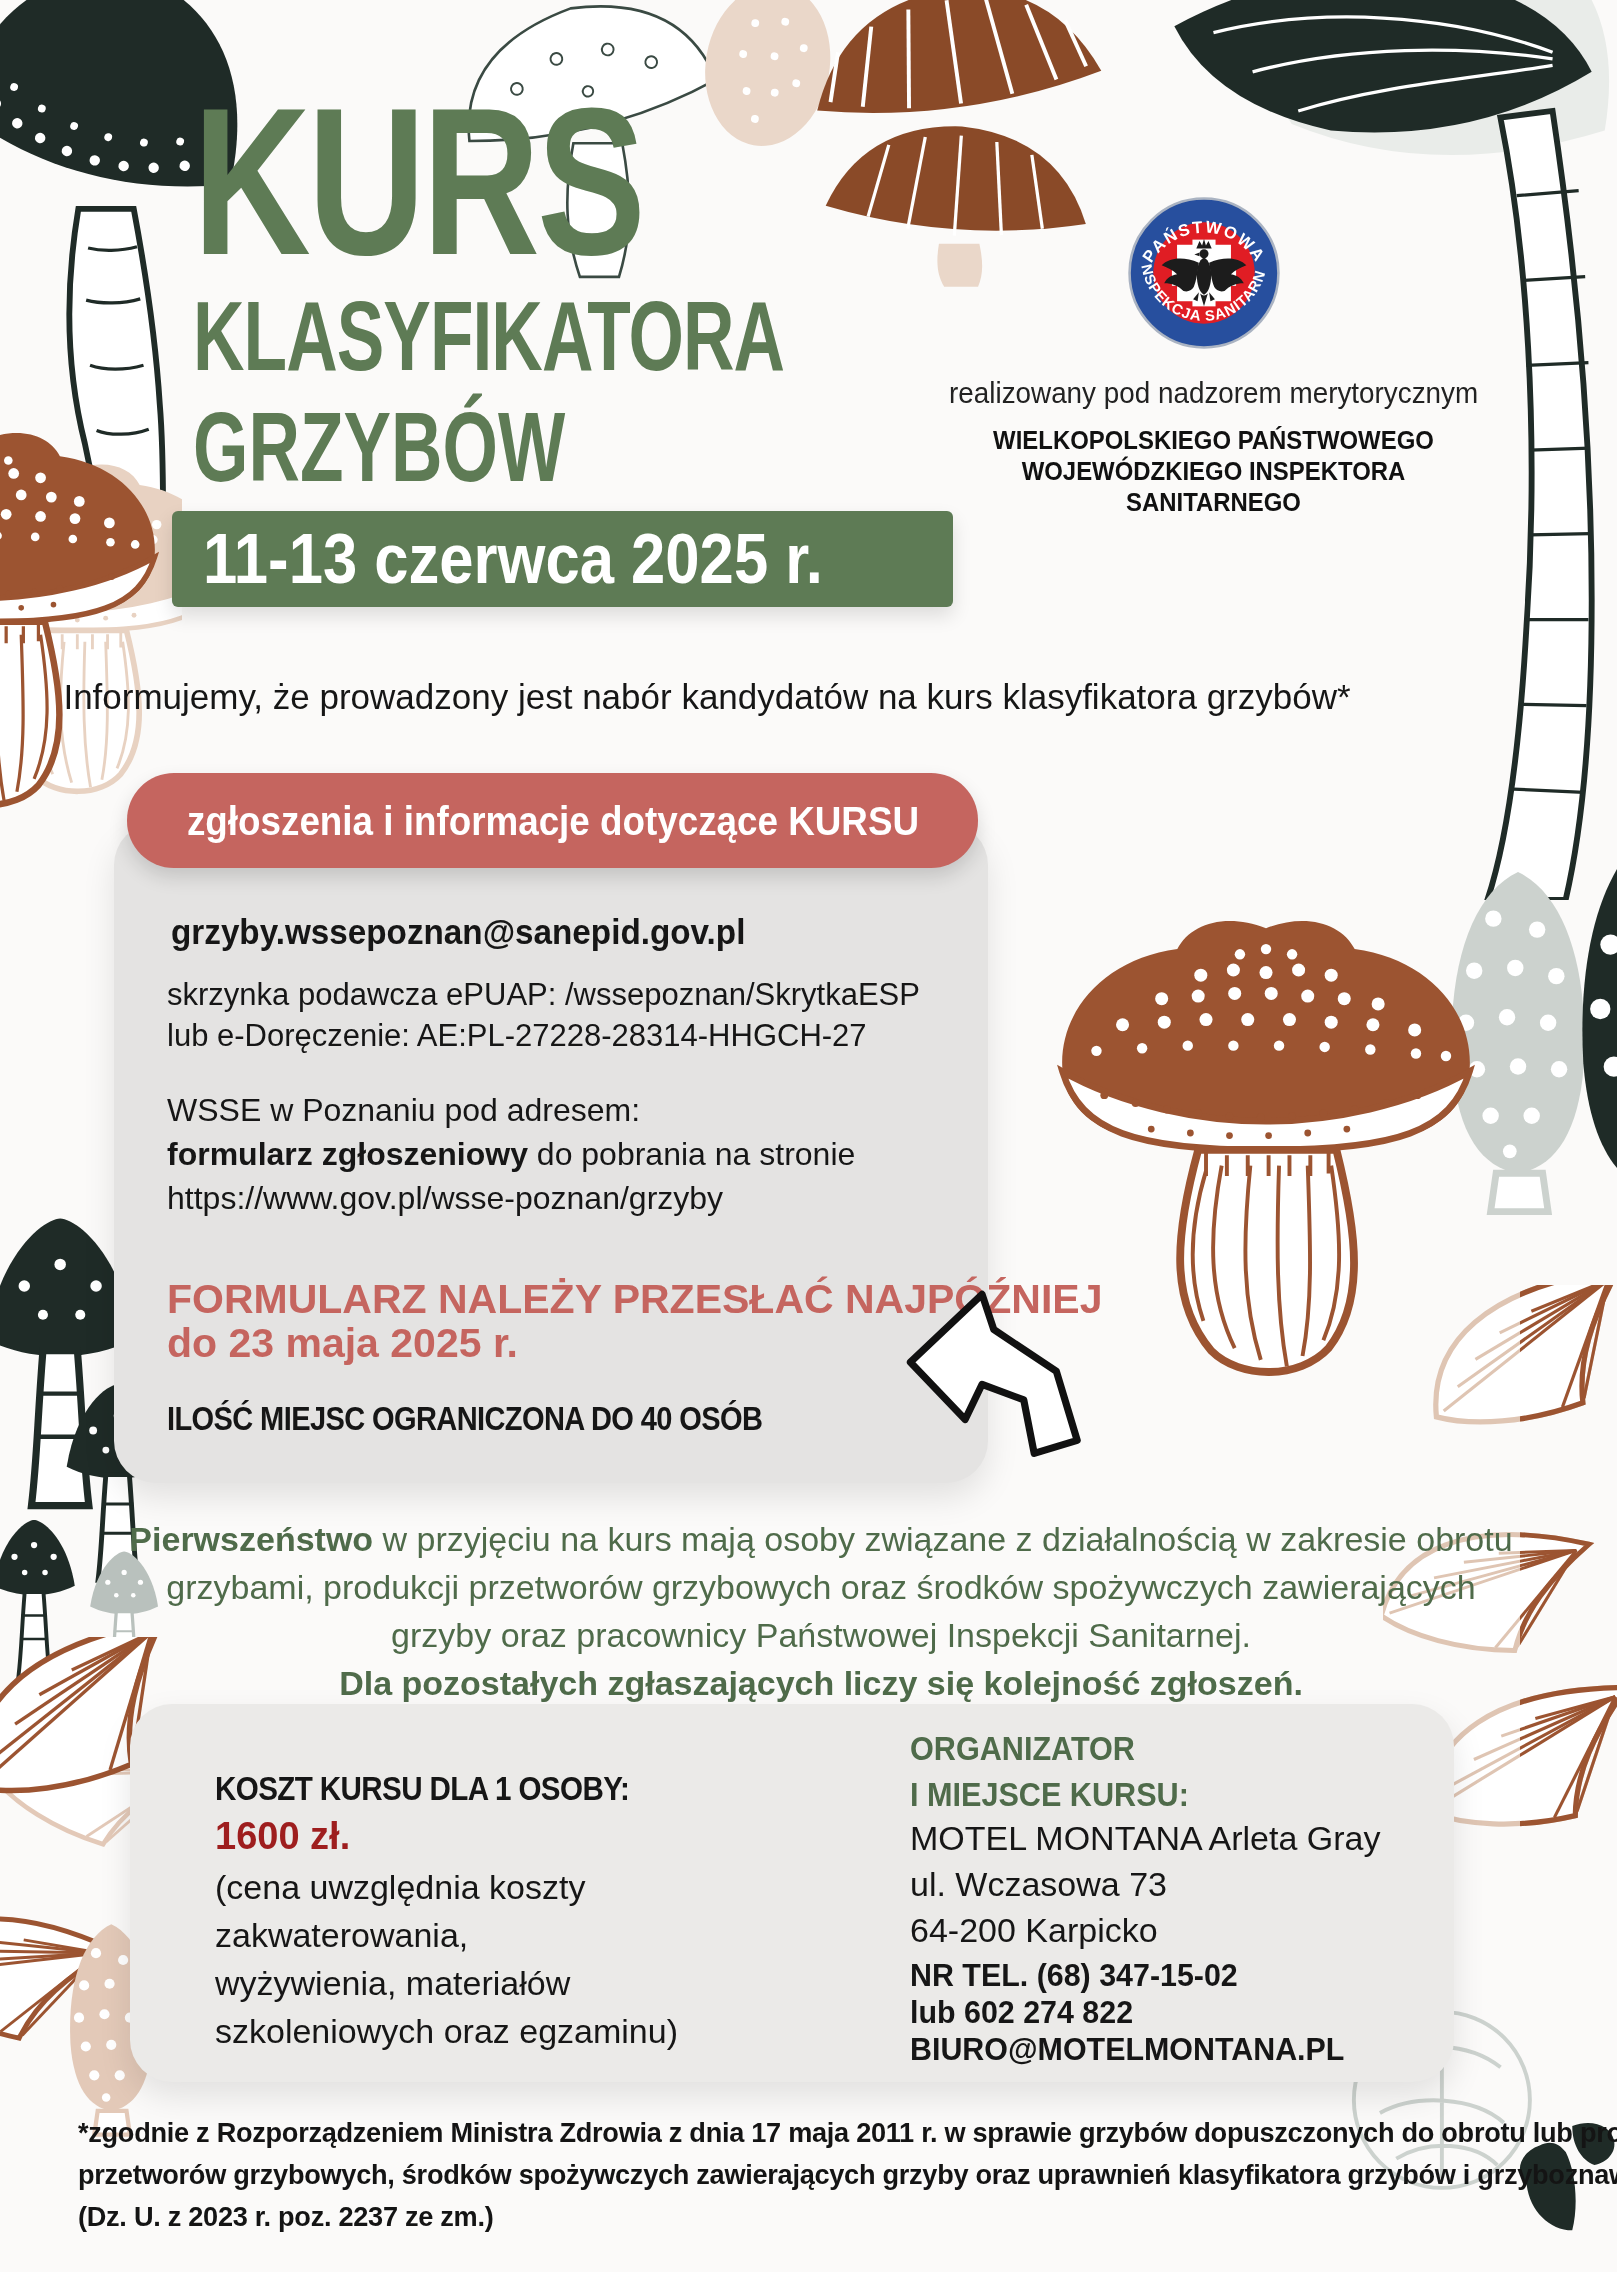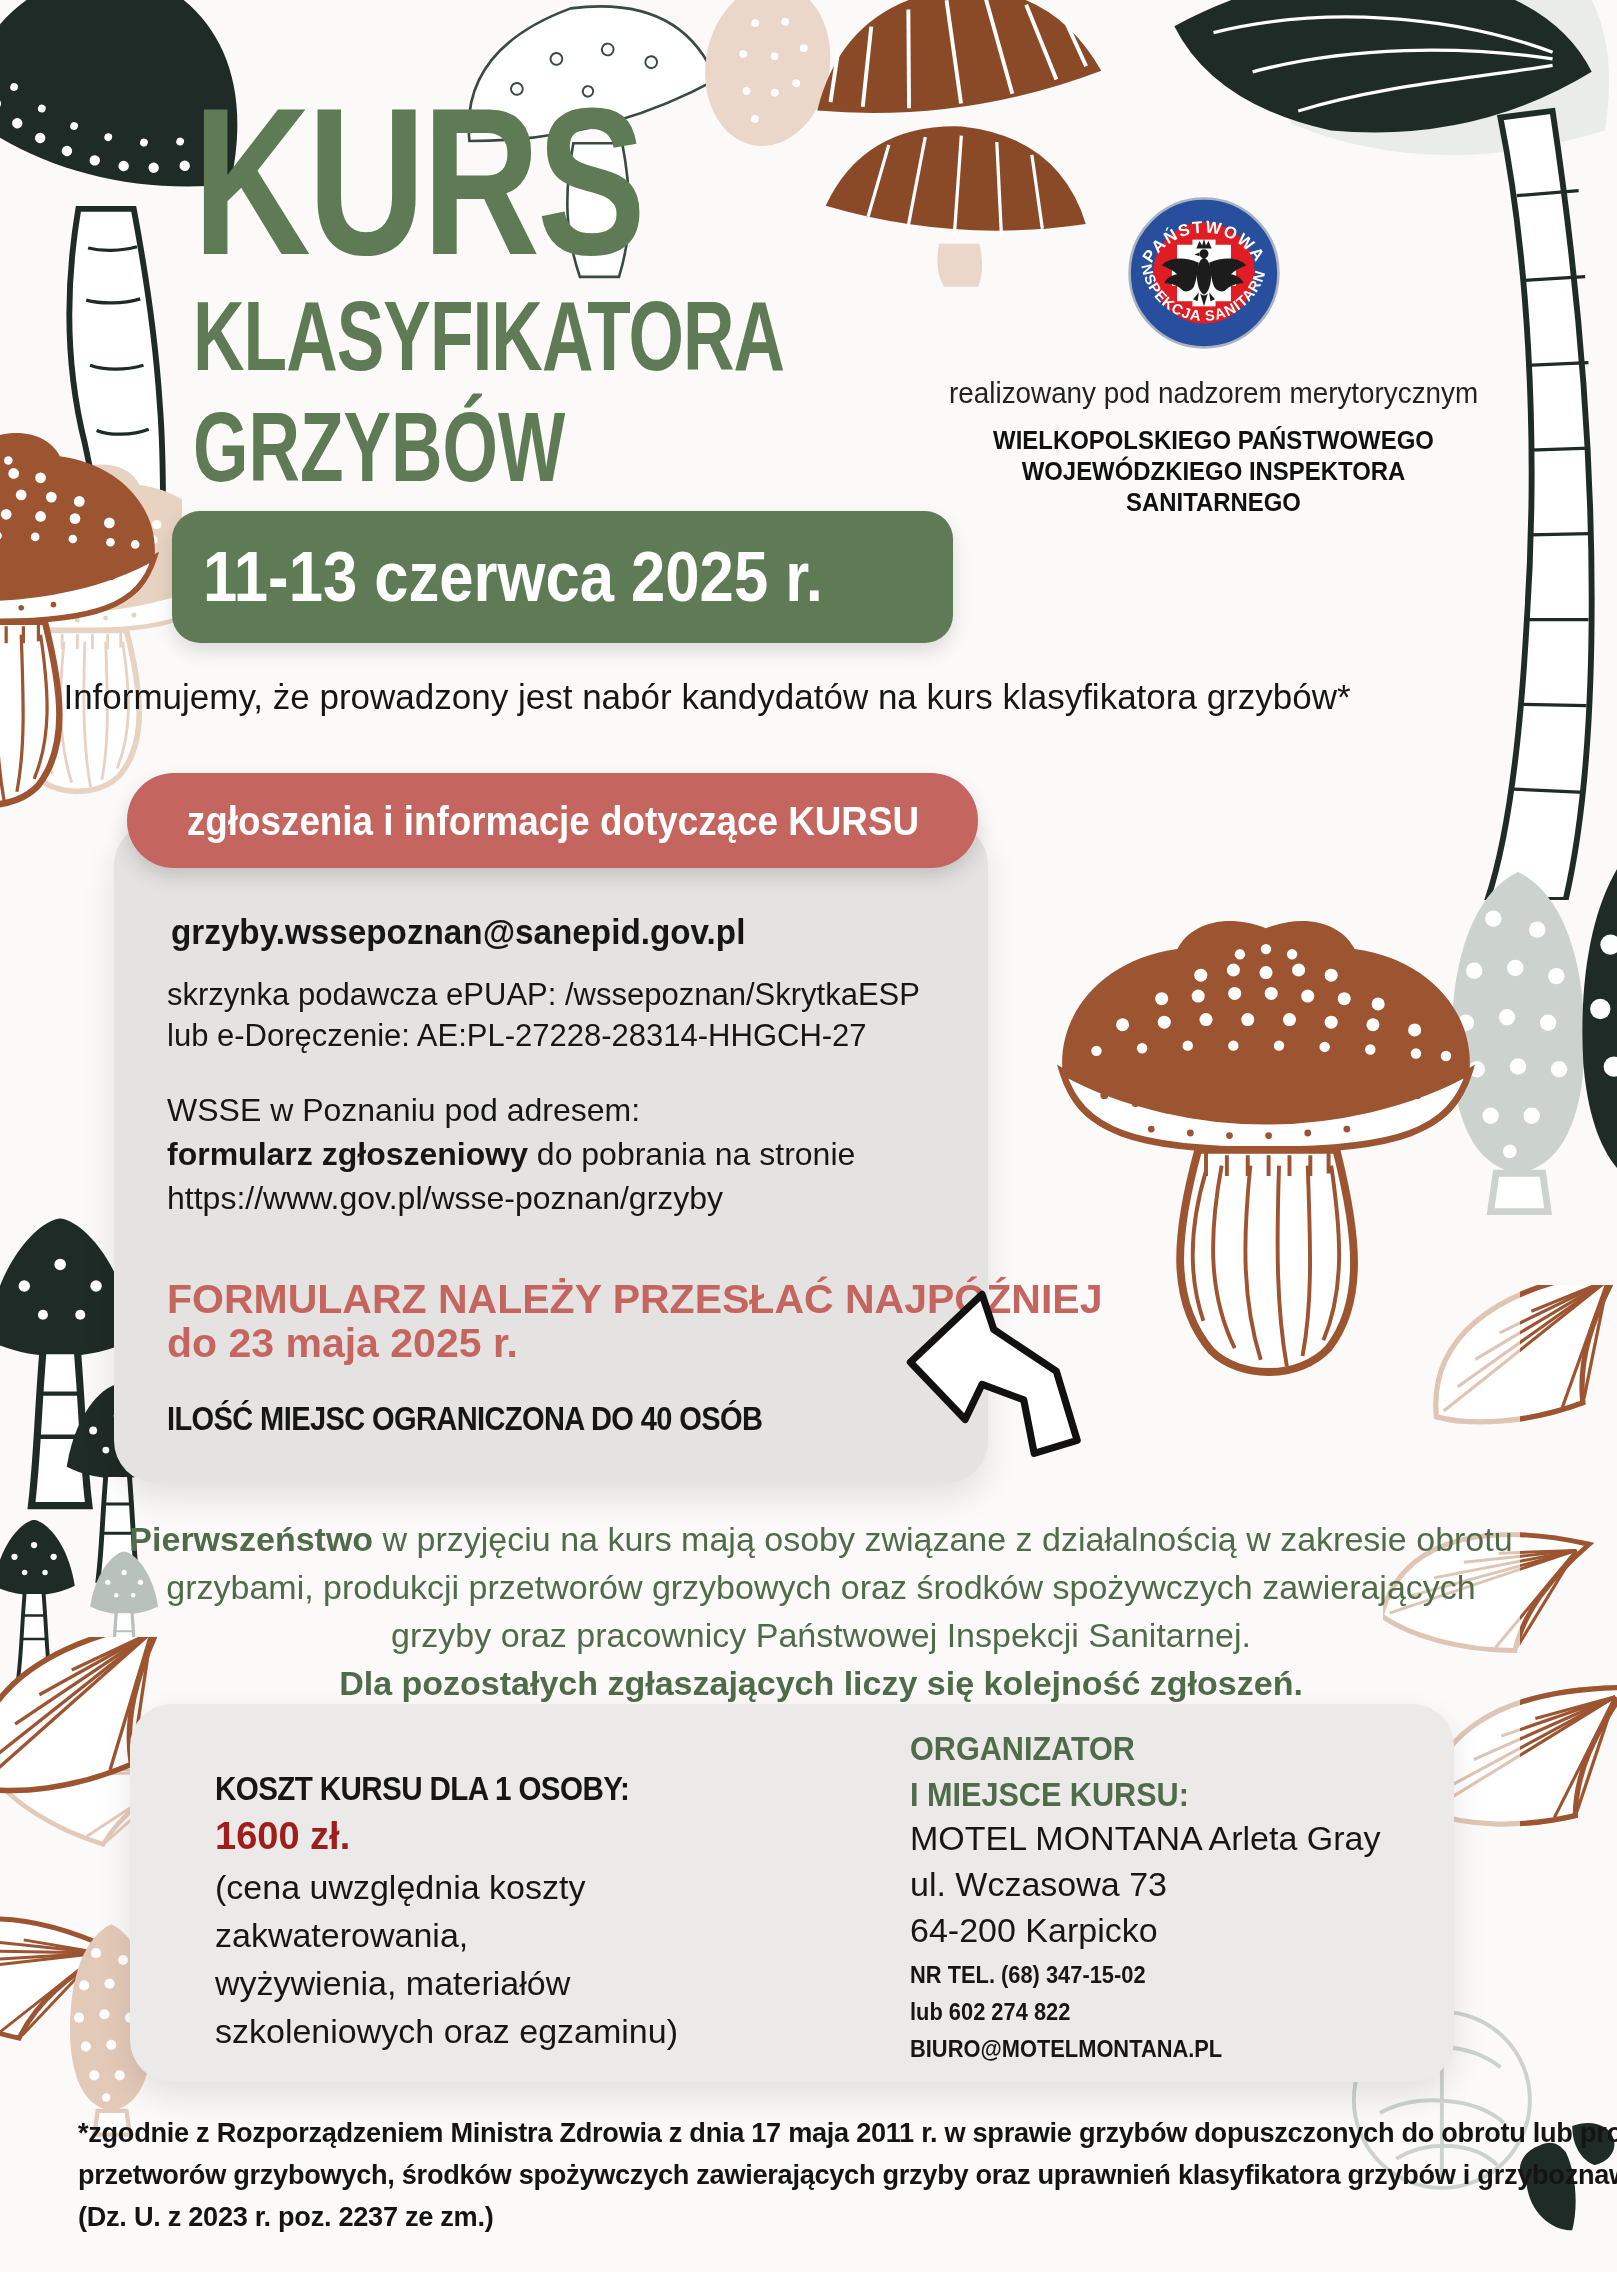--- a/index.html
+++ b/index.html
@@ -18,22 +18,22 @@
   .deco{position:absolute;pointer-events:none;z-index:1;}
   .z2{z-index:2;} .z3{z-index:3;} .z4{z-index:4;}
 
   .t1{left:193px;top:77px;font-size:209px;font-weight:700;letter-spacing:-3.9px;
       line-height:1;color:var(--green);transform:scaleX(.78);transform-origin:left top;white-space:nowrap;}
   .t2{left:193px;top:286px;font-size:99px;font-weight:700;letter-spacing:-1.3px;
       line-height:1;color:var(--green);transform:scaleX(.72);transform-origin:left top;white-space:nowrap;}
   .t3{left:193px;top:397px;font-size:99px;font-weight:700;letter-spacing:0;
       line-height:1;color:var(--green);transform:scaleX(.72);transform-origin:left top;white-space:nowrap;}
 
-  .date-pill{left:172px;top:511px;width:781px;height:132px;background:var(--green);
-      border-radius:28px;box-shadow:0 9px 19.6px rgba(0,0,0,.12);}
+  .date-pill{left:172px;top:511px;width:781px;height:96px;background:var(--green);
+      border-radius:6px;box-shadow:0 9px 19.6px rgba(0,0,0,.12);}
   .date-pill span{position:absolute;left:31px;top:50%;transform:translateY(-50%) scaleX(.88);
       transform-origin:left center;font-size:70px;font-weight:700;color:#fff;white-space:nowrap;}
 
   .sup-note{left:809px;top:377px;width:809px;text-align:center;font-size:29px;
       font-weight:400;color:#222;white-space:nowrap;}
   .sup-note>span{display:inline-block;transform:scaleX(.96);}
   .sup-bold{left:809px;top:425px;width:809px;text-align:center;font-size:26px;
       font-weight:700;line-height:31px;color:#111;}
   .sup-bold div{transform:scaleX(.92);transform-origin:center top;white-space:nowrap;}
 
@@ -66,21 +66,21 @@
 
   .cost-h{left:215px;top:1769px;font-size:34px;font-weight:700;letter-spacing:-0.7px;
       transform:scaleX(.87);transform-origin:left top;white-space:nowrap;}
   .cost-p{left:215px;top:1815px;font-size:38px;font-weight:700;color:var(--dark_red);white-space:nowrap;}
   .cost-n{left:215px;top:1863px;font-size:34px;line-height:48px;white-space:nowrap;}
 
   .org-h{left:910px;top:1725px;font-size:34px;font-weight:700;color:var(--green_dark);
       line-height:46px;}
   .org-h div{transform:scaleX(.9);transform-origin:left top;white-space:nowrap;}
   .org-a{left:910px;top:1815px;font-size:34px;line-height:46px;white-space:nowrap;}
-  .org-c{left:910px;top:1957px;font-size:23px;font-weight:700;line-height:37px;white-space:nowrap;}
+  .org-c{left:910px;top:1957px;font-size:32px;font-weight:700;line-height:37px;white-space:nowrap;}
   .org-c div{transform:scaleX(.95);transform-origin:left top;}
 
   .footnote{left:78px;top:2112px;font-size:28px;font-weight:700;line-height:42px;
       color:#141414;letter-spacing:-0.3px;}
   .footnote div{white-space:nowrap;transform:scaleX(.97);transform-origin:left top;}
 
   svg text{font-family:"Liberation Sans","DejaVu Sans",sans-serif;}
 </style>
 </head>
 <body>

